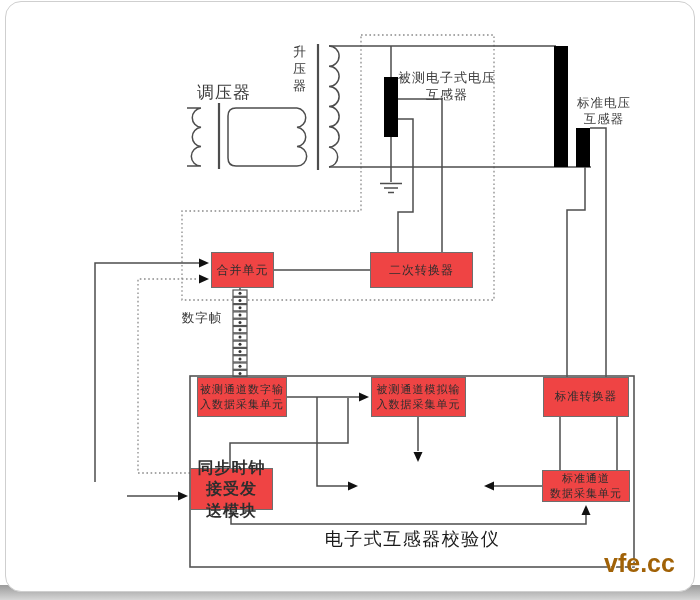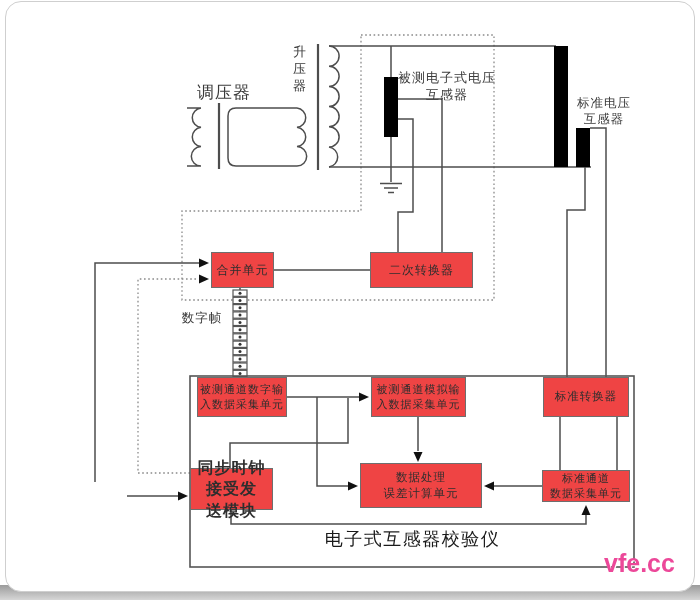--- a/index.html
+++ b/index.html
@@ -11,21 +11,21 @@
         background:#fff;border:1px solid #cfcfcf;border-radius:16px;}
   svg.layer{position:absolute;left:0;top:0;}
   .node{position:absolute;box-sizing:border-box;border:1.4px solid #6e6e6e;background:#ef4444;
         display:flex;align-items:center;justify-content:center;text-align:center;
         white-space:pre-line;color:#2e2e2e;letter-spacing:1px;line-height:1.35;}
   .lbl{position:absolute;color:#3a3a3a;white-space:pre-line;text-align:center;
        letter-spacing:1px;line-height:1.3;}
   .vert{word-break:break-all;}
   .title{position:absolute;color:#1a1a1a;text-align:center;letter-spacing:1.5px;}
   .wm{position:absolute;font-family:"Liberation Sans",sans-serif;font-weight:bold;
-      color:#ec4899;text-shadow:1px 1px 0 #fff;}
+      color:#a16207;text-shadow:1px 1px 0 #fff;}
 </style>
 </head>
 <body>
 
 <div id="stage">
 
   <div class="band"></div>
   <div class="card"></div>
 
   <svg class="layer" width="700" height="600" viewBox="0 0 700 600">
@@ -137,22 +137,20 @@
 
   <div class="node" style="left:211px;top:252px;width:63px;height:36px;font-size:12px;">合并单元</div>
   <div class="node" style="left:370px;top:252px;width:103px;height:36px;font-size:12px;">二次转换器</div>
   <div class="node" style="left:197px;top:377px;width:90px;height:40px;font-size:11px;">被测通道数字输
 入数据采集单元</div>
   <div class="node" style="left:371px;top:377px;width:95px;height:40px;font-size:11px;">被测通道模拟输
 入数据采集单元</div>
   <div class="node" style="left:543px;top:377px;width:86px;height:40px;font-size:11.5px;">标准转换器</div>
   <div class="node" style="left:190px;top:468px;width:83px;height:42px;font-size:16px;font-weight:bold;">同步时钟接受发
 送模块</div>
-  <div class="node" style="left:360px;top:463px;width:122px;height:45px;font-size:11.5px;">数据处理
-误差计算单元</div>
   <div class="node" style="left:542px;top:470px;width:88px;height:32px;font-size:11px;">标准通道
 数据采集单元</div>
 
   <div class="lbl" style="left:196px;top:82px;width:56px;font-size:17px;font-family:Liberation Serif, serif;">调压器</div>
   <div class="lbl vert" style="left:292px;top:44px;width:16px;font-size:13px;">升压器</div>
   <div class="lbl" style="left:389px;top:70px;width:116px;font-size:13px;">被测电子式电压
 互感器</div>
   <div class="lbl" style="left:568px;top:83px;width:72px;font-size:12.5px;margin-top:12px;">标准电压
 互感器</div>
   <div class="lbl" style="left:177px;top:310px;width:50px;font-size:12.5px;">数字帧</div>

